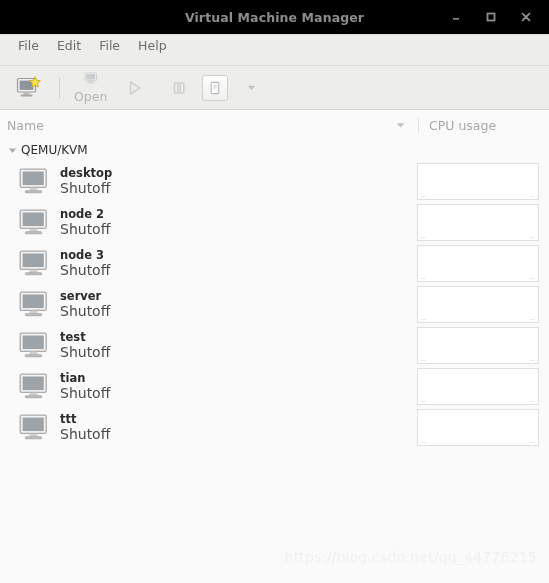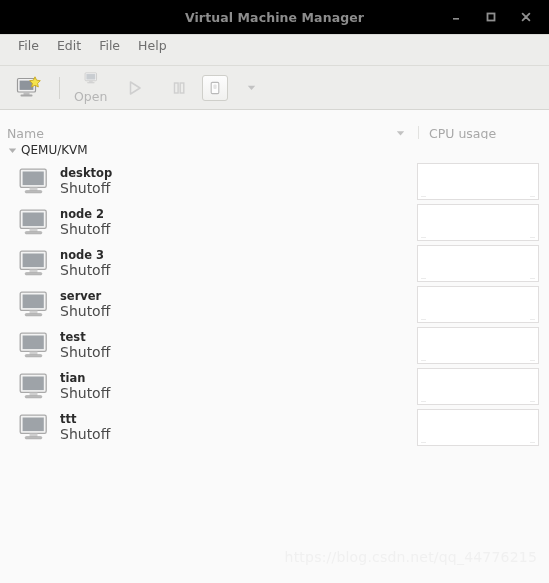--- a/index.html
+++ b/index.html
@@ -112,21 +112,21 @@
     min-width: 24px;
     padding: 0;
   }
 
   
   .colheader {
     height: 31px;
     background: #fafafa;
     border-bottom: 5px solid #eab308;
     display: flex;
-    align-items: flex-end;
+    align-items: center;
   }
   .col-name {
     flex: 0 0 411px;
     display: flex;
     align-items: center;
     padding-left: 7px;
     border-right: 1px solid #e2e2e0;
     position: relative;
   }
   .col-name .label, .col-cpu .label {

